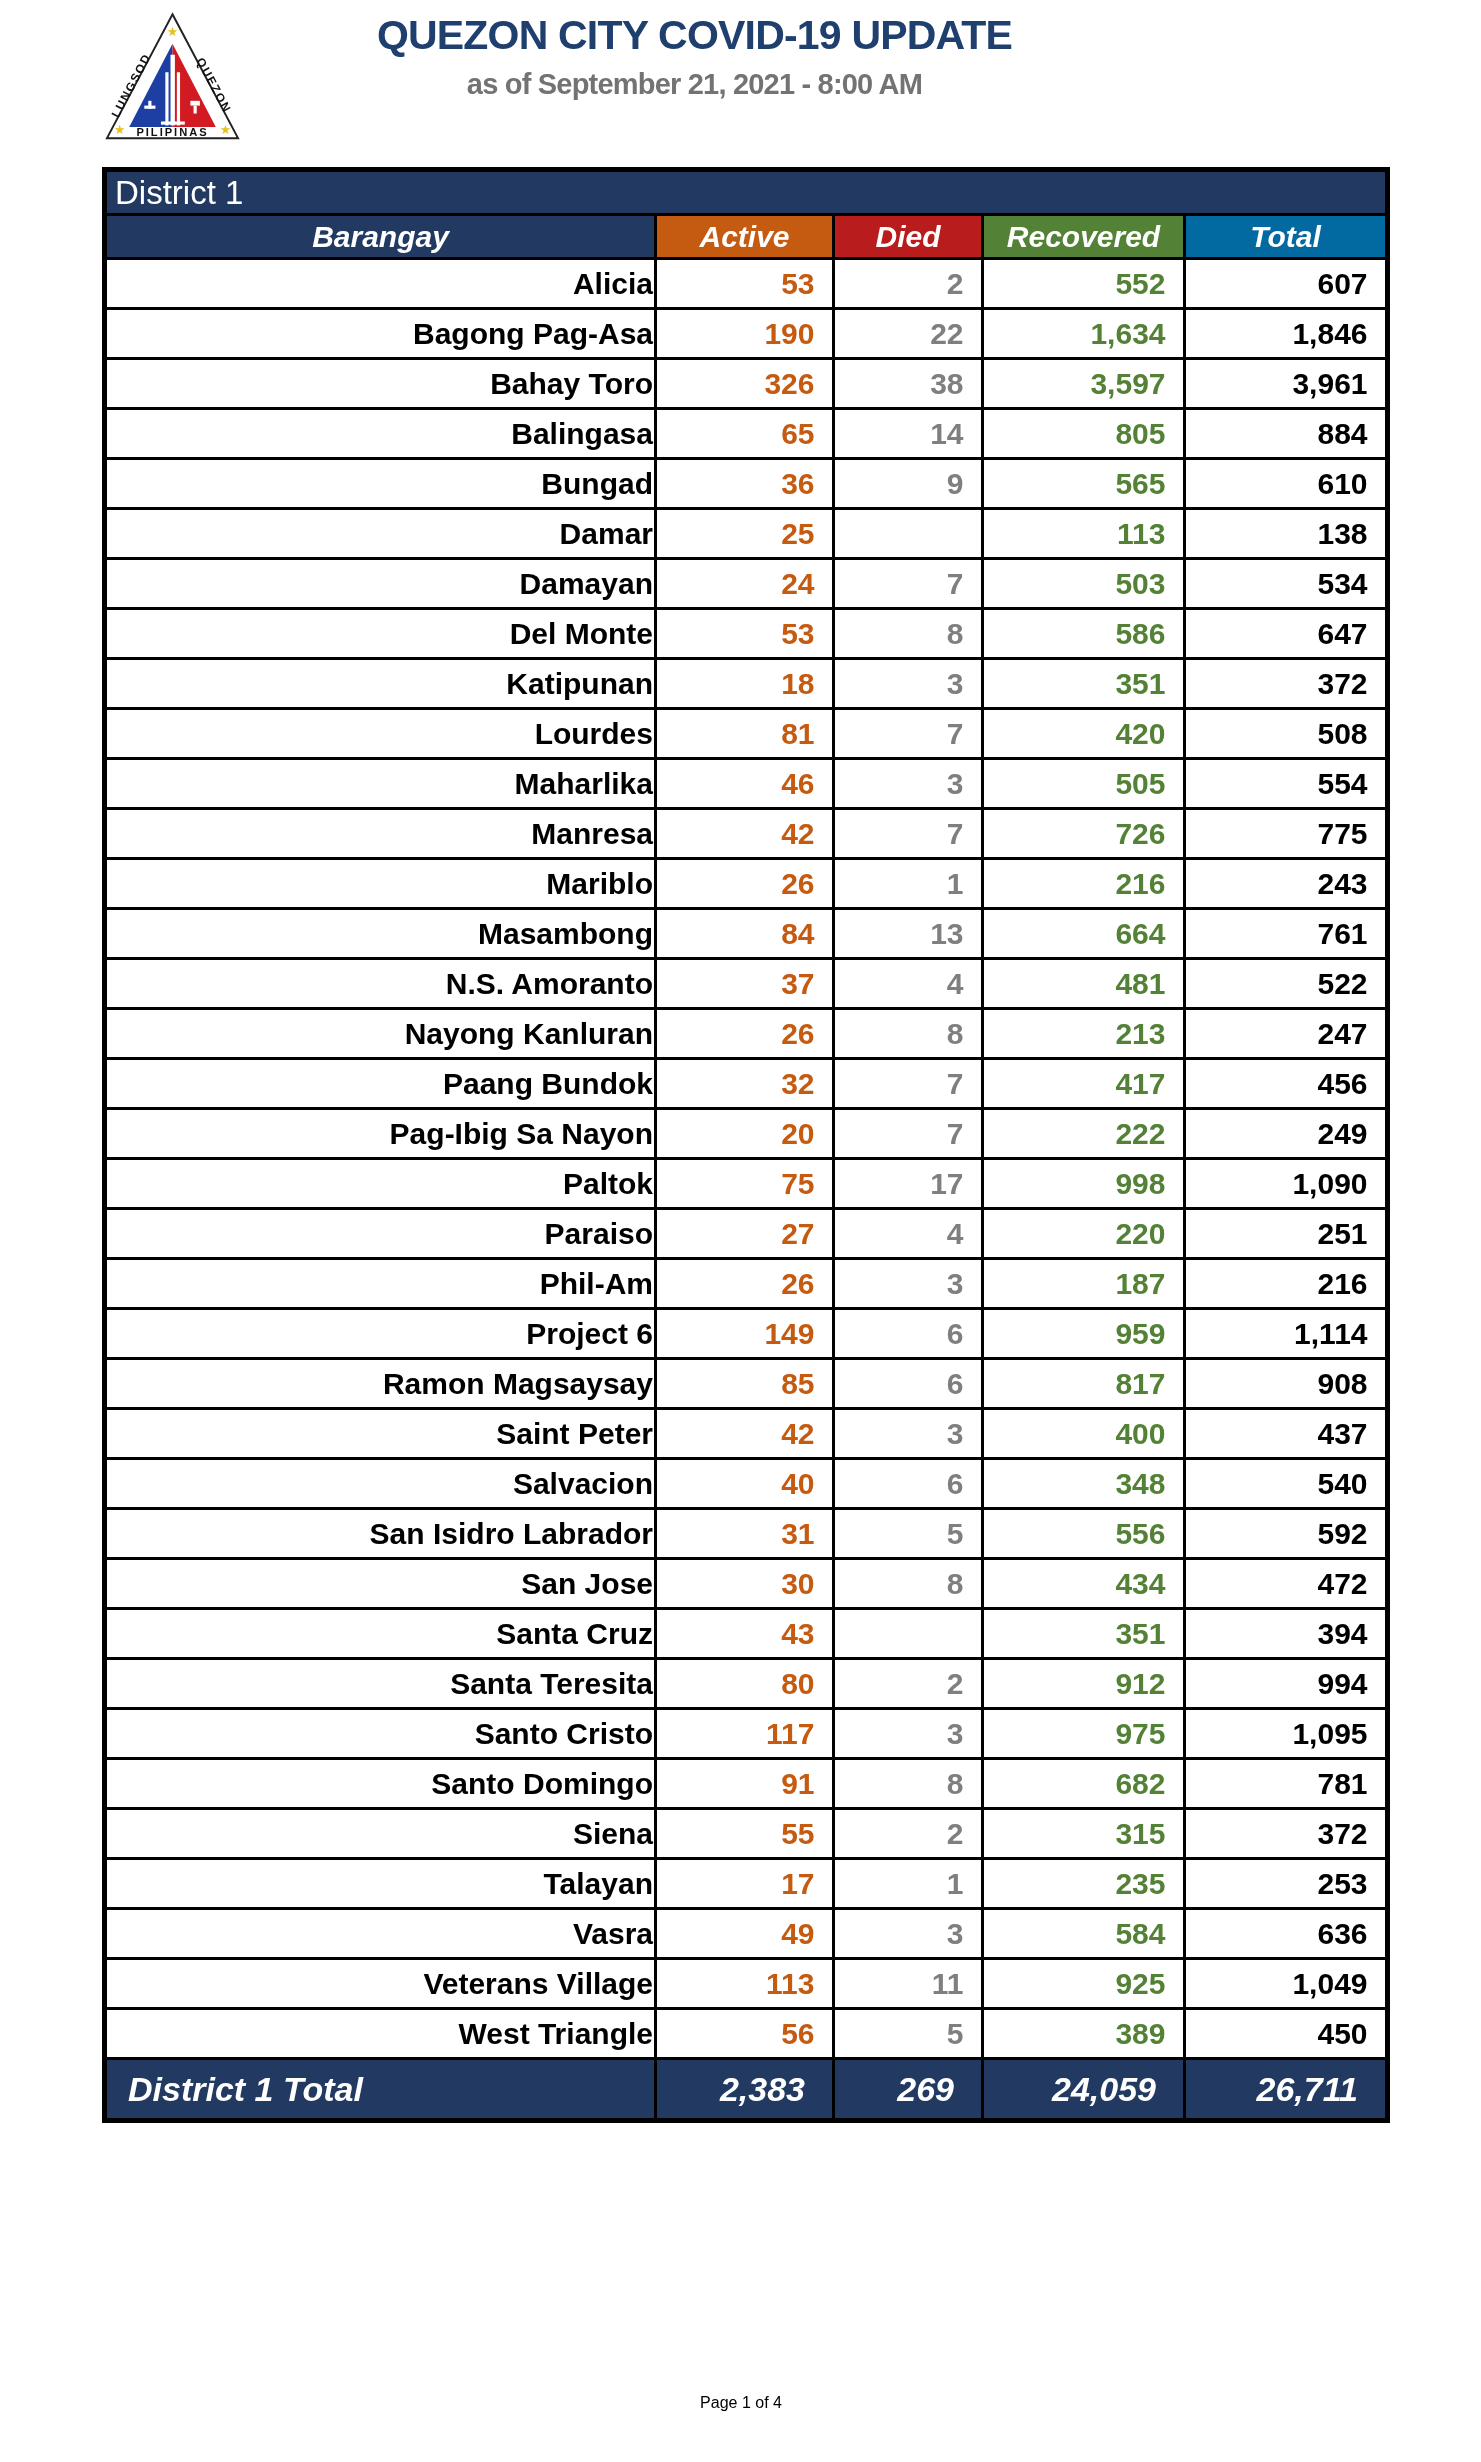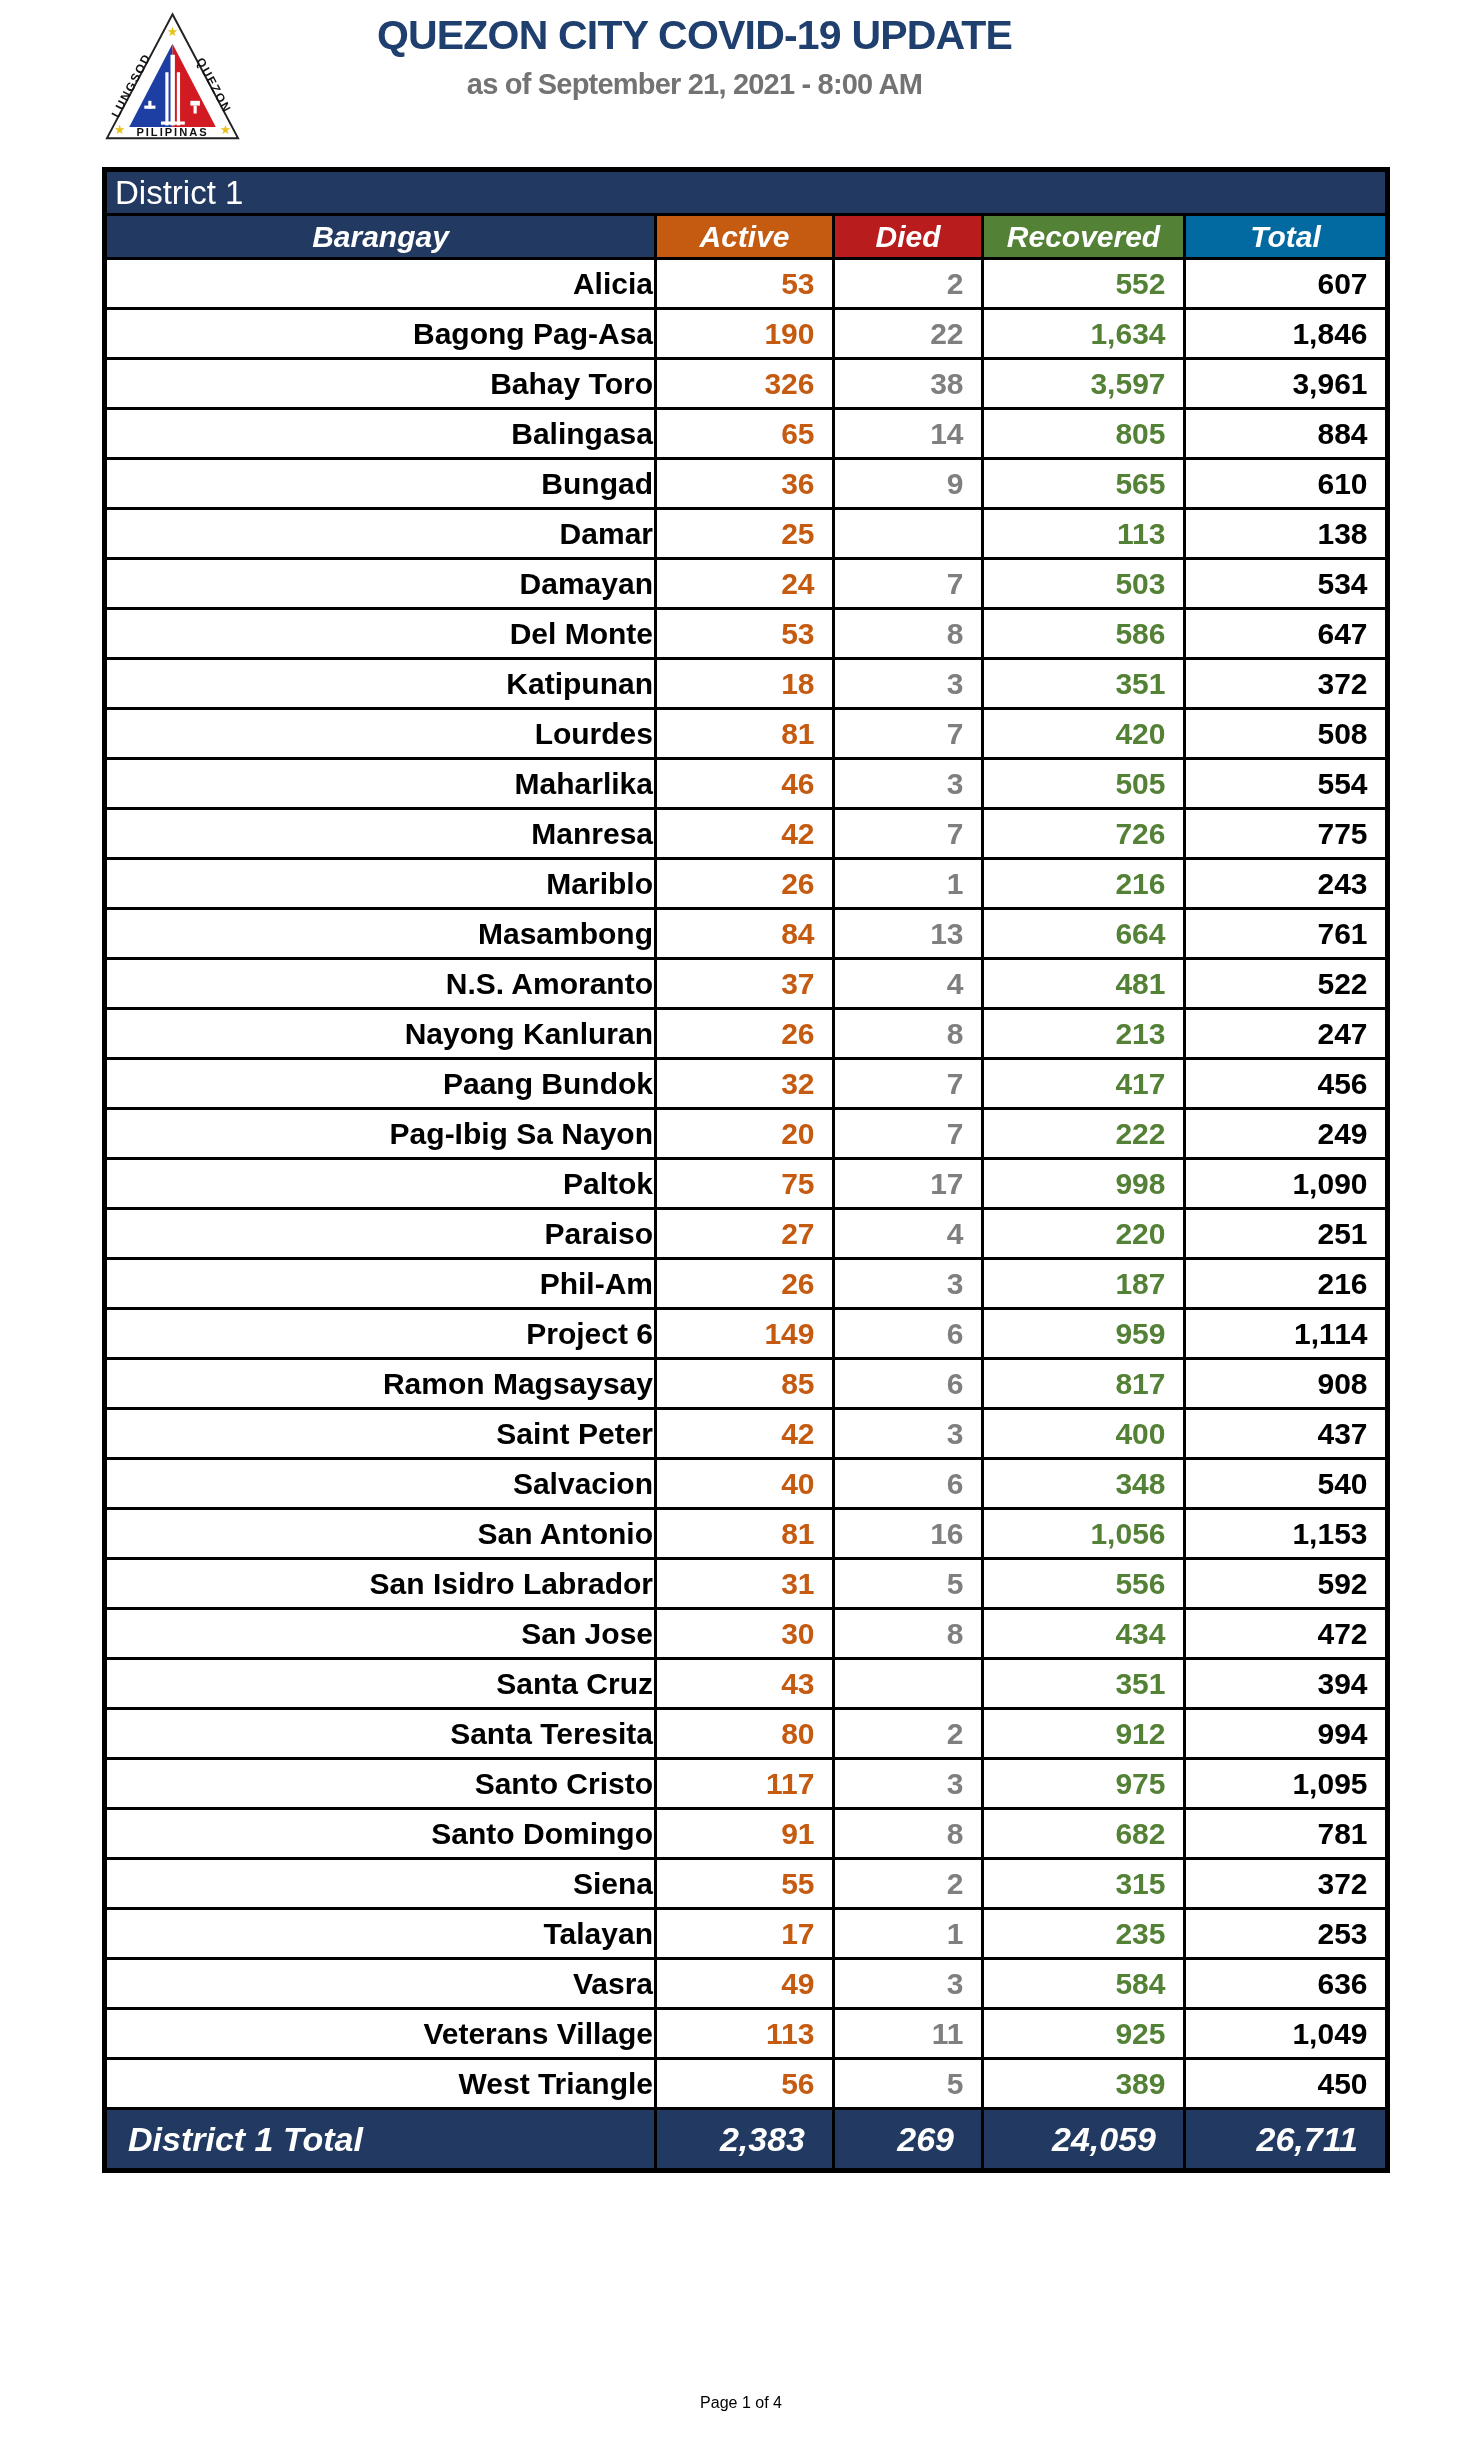--- a/index.html
+++ b/index.html
@@ -298,27 +298,20 @@
           <td class="td-total">437</td>
         </tr>
         <tr>
           <td class="td-name">Salvacion</td>
           <td class="td-active">40</td>
           <td class="td-died">6</td>
           <td class="td-recovered">348</td>
           <td class="td-total">540</td>
         </tr>
         <tr>
-          <td class="td-name">San Antonio</td>
-          <td class="td-active">81</td>
-          <td class="td-died">16</td>
-          <td class="td-recovered">1,056</td>
-          <td class="td-total">1,153</td>
-        </tr>
-        <tr>
           <td class="td-name">San Isidro Labrador</td>
           <td class="td-active">31</td>
           <td class="td-died">5</td>
           <td class="td-recovered">556</td>
           <td class="td-total">592</td>
         </tr>
         <tr>
           <td class="td-name">San Jose</td>
           <td class="td-active">30</td>
           <td class="td-died">8</td>

